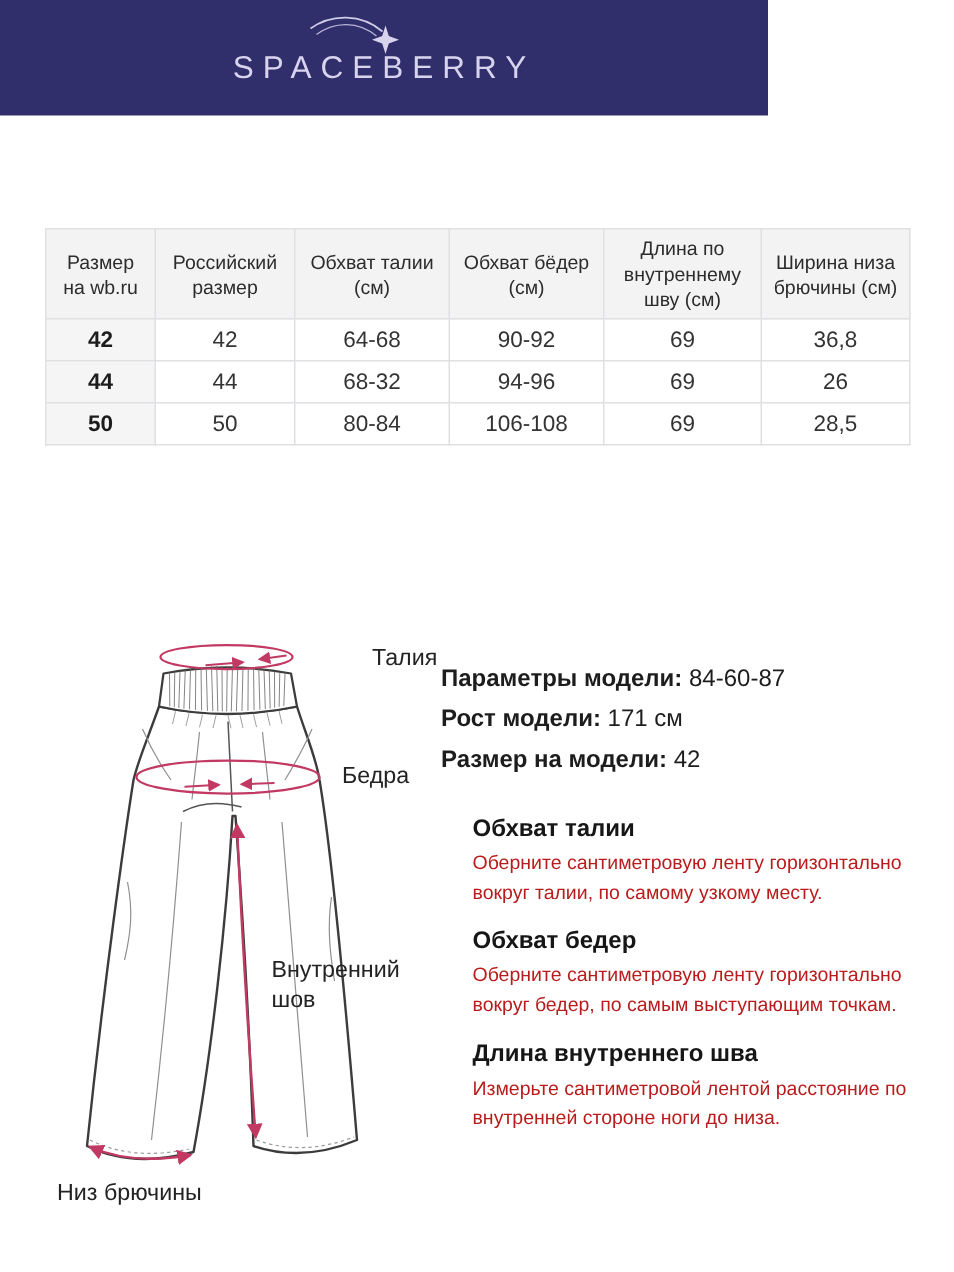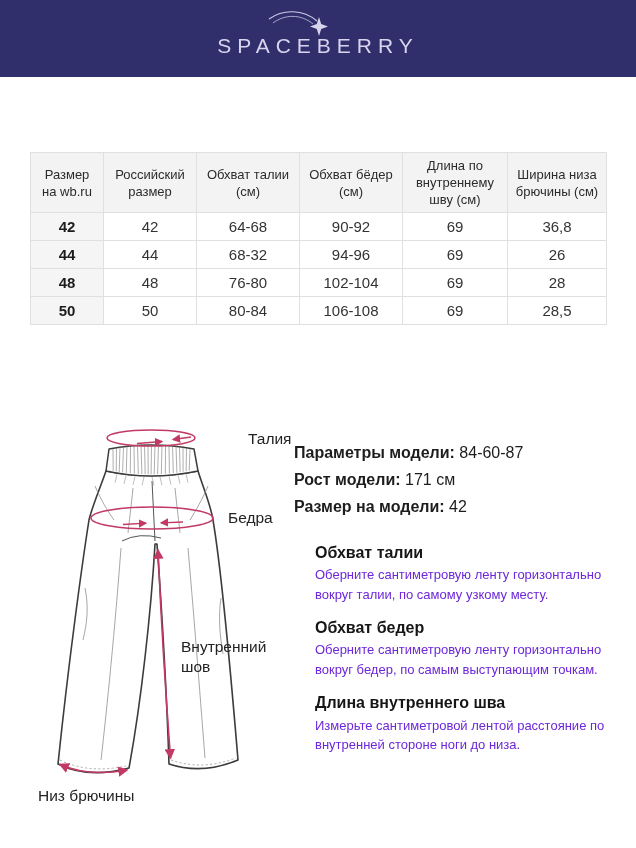--- a/index.html
+++ b/index.html
@@ -1,21 +1,21 @@
 <!DOCTYPE html>
 <html><head>
 <meta charset="utf-8">
 <style>
   * { margin:0; padding:0; box-sizing:border-box; }
   html,body { width:636px; height:848px; background:#ffffff; font-family:"Liberation Sans", sans-serif; }
   body { position:relative; overflow:hidden; }
 
   
   .brand-header {
-    position:absolute; left:0; top:0; width:636px; height:77px;
+    position:absolute; left:0; top:0; width:512px; height:77px;
     background:#302E6B;
     display:flex; align-items:center; justify-content:center;
   }
   .logo-wrap { position:relative; padding-top:14px; }
   .logo-text {
     color:#D8D4EE; font-size:21px; font-weight:500;
     letter-spacing:6px; line-height:1;
   }
   .logo-comet { position:absolute; left:44px; top:-16px; width:84px; height:40px; }
 
@@ -44,21 +44,21 @@
   }
   .diag-label.wrap { width:96px; }
 
   
   .info-col { position:absolute; left:294px; top:443px; width:316px; }
   .model-line { font-size:16px; color:#1d1d1d; line-height:1.25; margin-bottom:7px; }
   .model-line .b { font-weight:700; }
   .model-block { margin-bottom:26px; }
   .guide-section { margin-bottom:14px;margin-left:21px; }
   .guide-title { font-size:16px; font-weight:700; color:#161616; line-height:1.2; margin-bottom:3px; }
-  .guide-text { font-size:13px; color:#6d28d9; line-height:1.5; width:295px; }
+  .guide-text { font-size:13px; color:#b91c1c; line-height:1.5; width:295px; }
 </style>
 </head>
 <body>
 
 <div class="brand-header">
   <div class="logo-wrap">
     <svg class="logo-comet" viewBox="0 0 84 40">
       <path d="M 8,14 C 22,4 42,4 56,16" fill="none" stroke="#CFCBE8" stroke-width="1.1"></path>
       <path d="M 12,18 C 24,9 40,9 52,19" fill="none" stroke="#CFCBE8" stroke-width="0.9" opacity="0.85"></path>
       <path d="M 58,12 L 60.2,19 L 67,21.5 L 60.2,24 L 58,31 L 55.8,24 L 49,21.5 L 55.8,19 Z" fill="#D8D4EE"></path>
@@ -97,28 +97,20 @@
       </tr>
       <tr>
         <th>44</th>
         <td>44</td>
         <td>68-32</td>
         <td>94-96</td>
         <td>69</td>
         <td>26</td>
       </tr>
       <tr>
-        <th>48</th>
-        <td>48</td>
-        <td>76-80</td>
-        <td>102-104</td>
-        <td>69</td>
-        <td>28</td>
-      </tr>
-      <tr>
         <th>50</th>
         <td>50</td>
         <td>80-84</td>
         <td>106-108</td>
         <td>69</td>
         <td>28,5</td>
       </tr>
     </tbody>
 </table>
 

